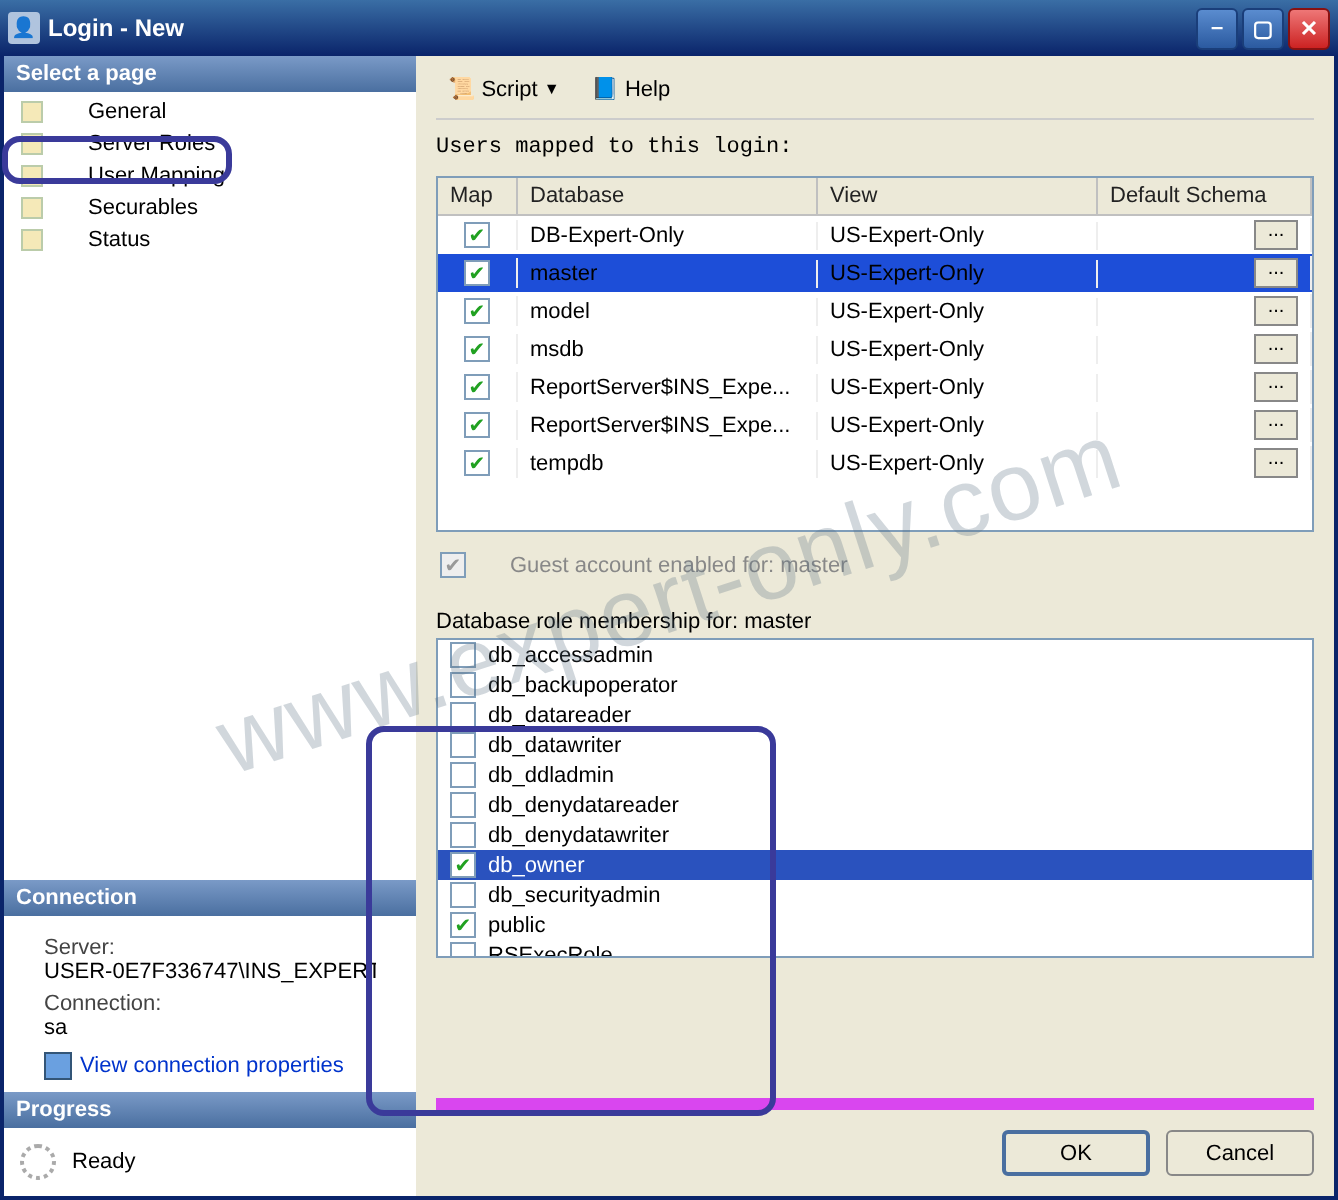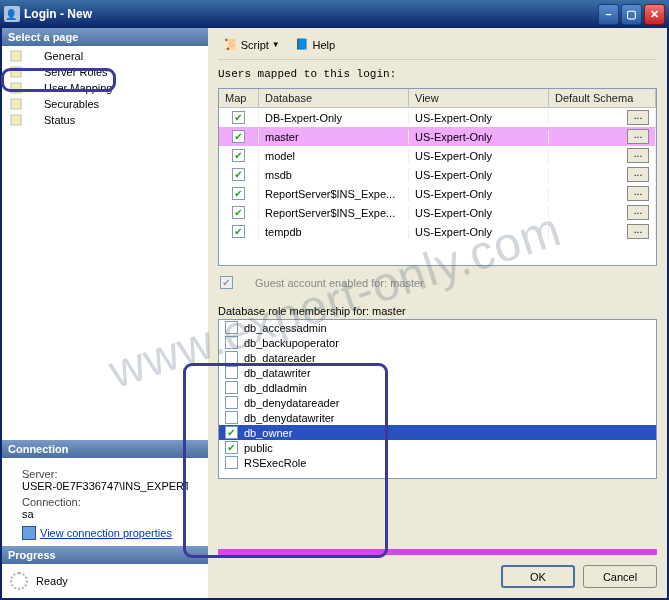--- a/index.html
+++ b/index.html
@@ -17,41 +17,41 @@
 .sidebar { width: 206px; background: #fff; display: flex; flex-direction: column; }
 .side-head { background: linear-gradient(to bottom, #7a9ac7, #4a6fa0); color: white; padding: 3px 6px; font-weight: bold; }
 .side-list { background: white; padding: 2px 0; }
 .side-item { padding: 2px 8px; display: flex; align-items: center; gap: 20px; cursor: pointer; }
 .side-highlight { position: absolute; border: 3px solid #3a3a9a; border-radius: 9px; pointer-events: none; }
 
 .conn-block { margin-top: auto; border-radius: 24px; }
 .side-conn { background: white; padding: 6px 20px; font-size: 10px; }
 .side-conn .lbl { color: #444; margin-top: 4px; }
 .side-conn .val { color: #000; margin-bottom: 4px; overflow: hidden; white-space: nowrap; }
-.link { color: #0033cc; text-decoration: underline; cursor: pointer; }
+.link { color: #0033cc; cursor: pointer; }
 
 .progress-box { background: white; padding: 8px; display: flex; align-items: center; gap: 8px; }
 .spinner { width: 18px; height: 18px; border: 2px dotted #aaa; border-radius: 50%; }
 
 .main { flex: 1; background: #ece9d8; display: flex; flex-direction: column; padding: 6px 10px; gap: 6px; }
 .toolbar { display: flex; align-items: center; gap: 4px; padding: 2px 0 6px 0; border-bottom: 1px solid #ccc; }
 .tbtn { display: flex; align-items: center; gap: 3px; padding: 2px 6px; cursor: pointer; }
 .drop-ar { font-size: 8px; }
 
 .group-label { padding: 2px 0; font-family: Liberation Mono, monospace; }
 .grid-wrap { border: 1px solid #7f9db9; background: white; height: 178px; overflow: hidden; }
 .grid-head { display: flex; background: #ece9d8; border-bottom: 1px solid #c0c0c0; }
 .gh { padding: 3px 6px; border-right: 1px solid #c0c0c0; color: #222; }
 .gh.map { width: 40px; }
 .gh.db { width: 150px; }
 .gh.user { width: 140px; }
 .gh.ds { flex: 1; }
 .grid-body { }
 .grow { display: flex; align-items: center; height: 19px; }
-.grow.sel { background: #f0abfc; }
+.grow.sel { background: #1d4ed8; }
 .gc { padding: 1px 6px; border-right: 1px solid #eee; overflow: hidden; white-space: nowrap; }
 .gc.map { width: 40px; display: flex; justify-content: center; }
 .gc.db { width: 150px; }
 .gc.user { width: 140px; }
 .gc.ds { flex: 1; display: flex; }
 .ellipsis-btn { margin-left: auto; width: 22px; height: 15px; background: #ece9d8; border: 1px solid #888; font-size: 10px; line-height: 10px; text-align: center; cursor: pointer; }
 .chk { width: 13px; height: 13px; border: 1px solid #7f9db9; background: white; display: inline-flex; align-items: center; justify-content: center; font-size: 10px; color: #21a121; cursor: pointer; }
 .chk.checked::after { content: "✔"; }
 .chk.disabled { background: #eee; color: #999; }
 
@@ -270,20 +270,24 @@
           </div>
           <div class="role-item">
             <span class="chk"></span>
             <span>db_denydatawriter</span>
           </div>
           <div class="role-item sel">
             <span class="chk checked"></span>
             <span>db_owner</span>
           </div>
           <div class="role-item">
+            <span class="chk"></span>
+            <span>db_securityadmin</span>
+          </div>
+          <div class="role-item">
             <span class="chk checked"></span>
             <span>public</span>
           </div>
           <div class="role-item">
             <span class="chk"></span>
             <span>RSExecRole</span>
           </div>
         </div>
     </div>
 

